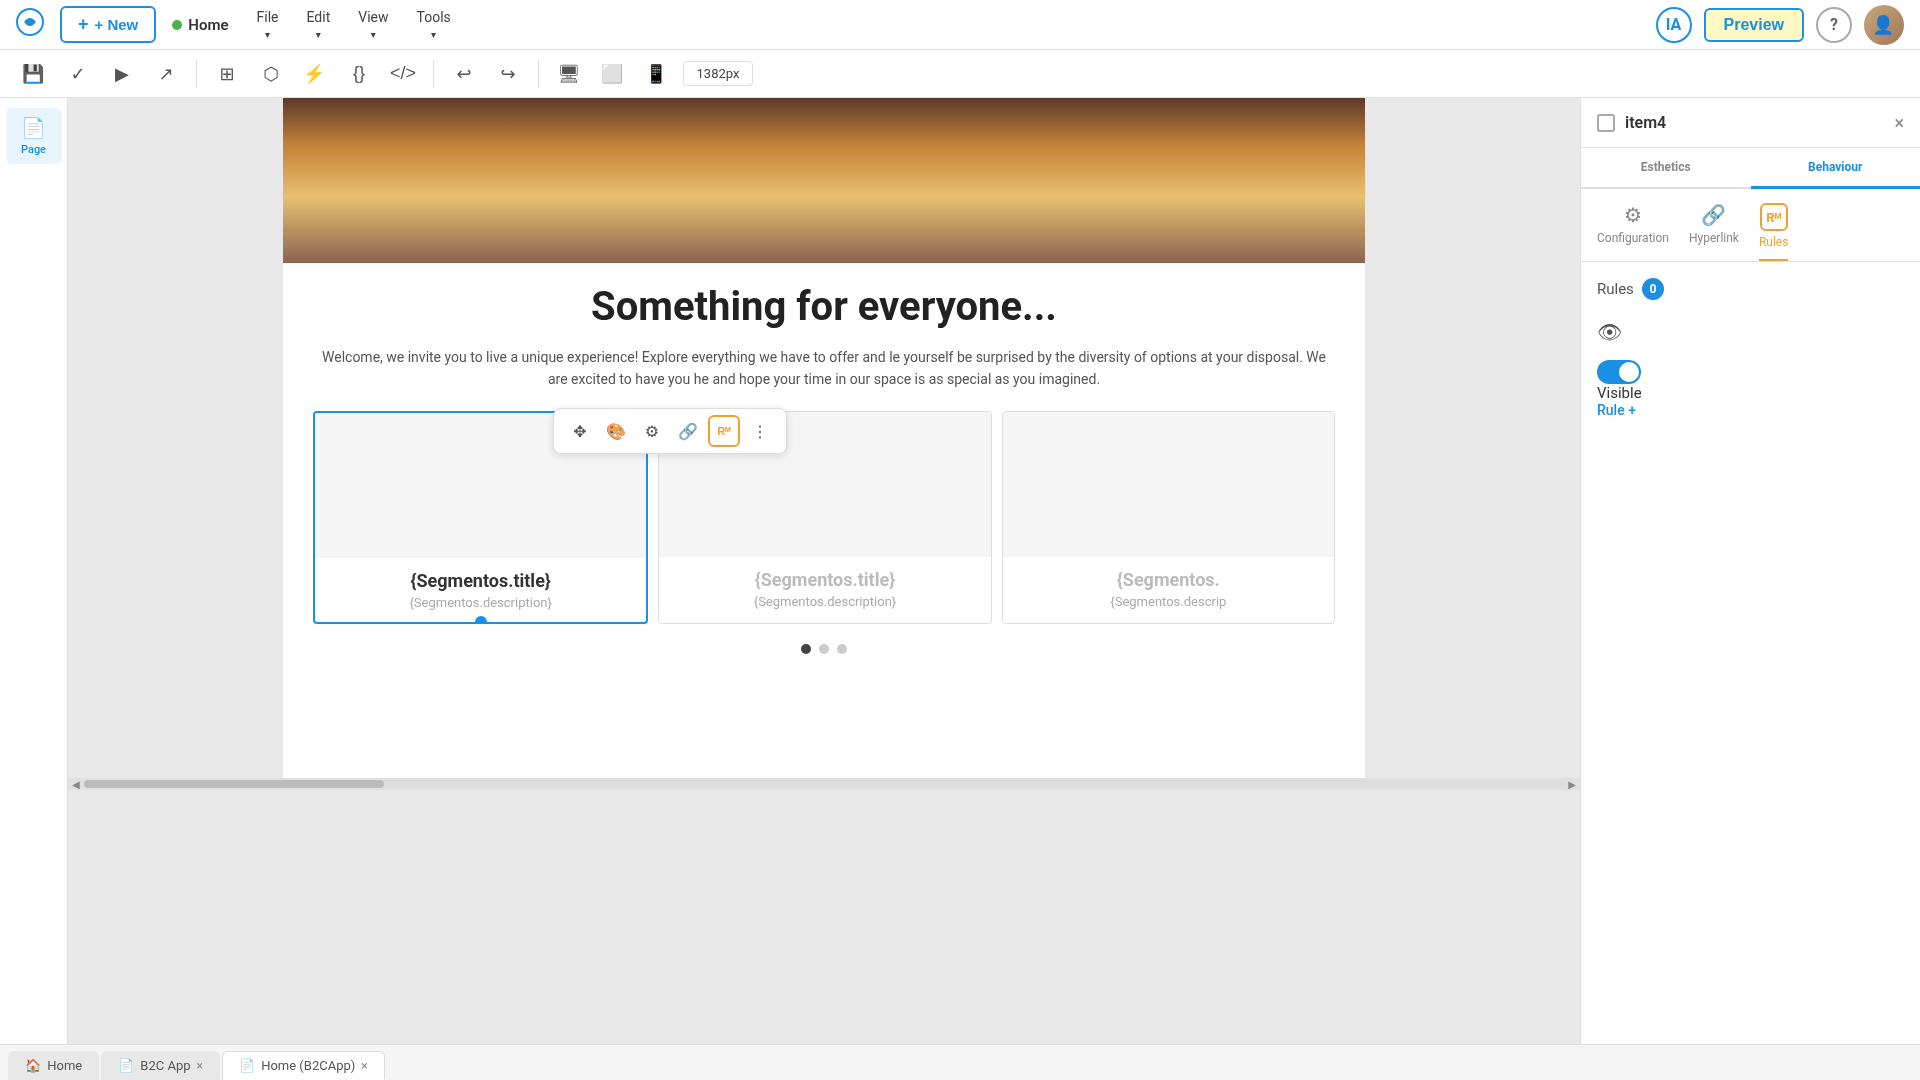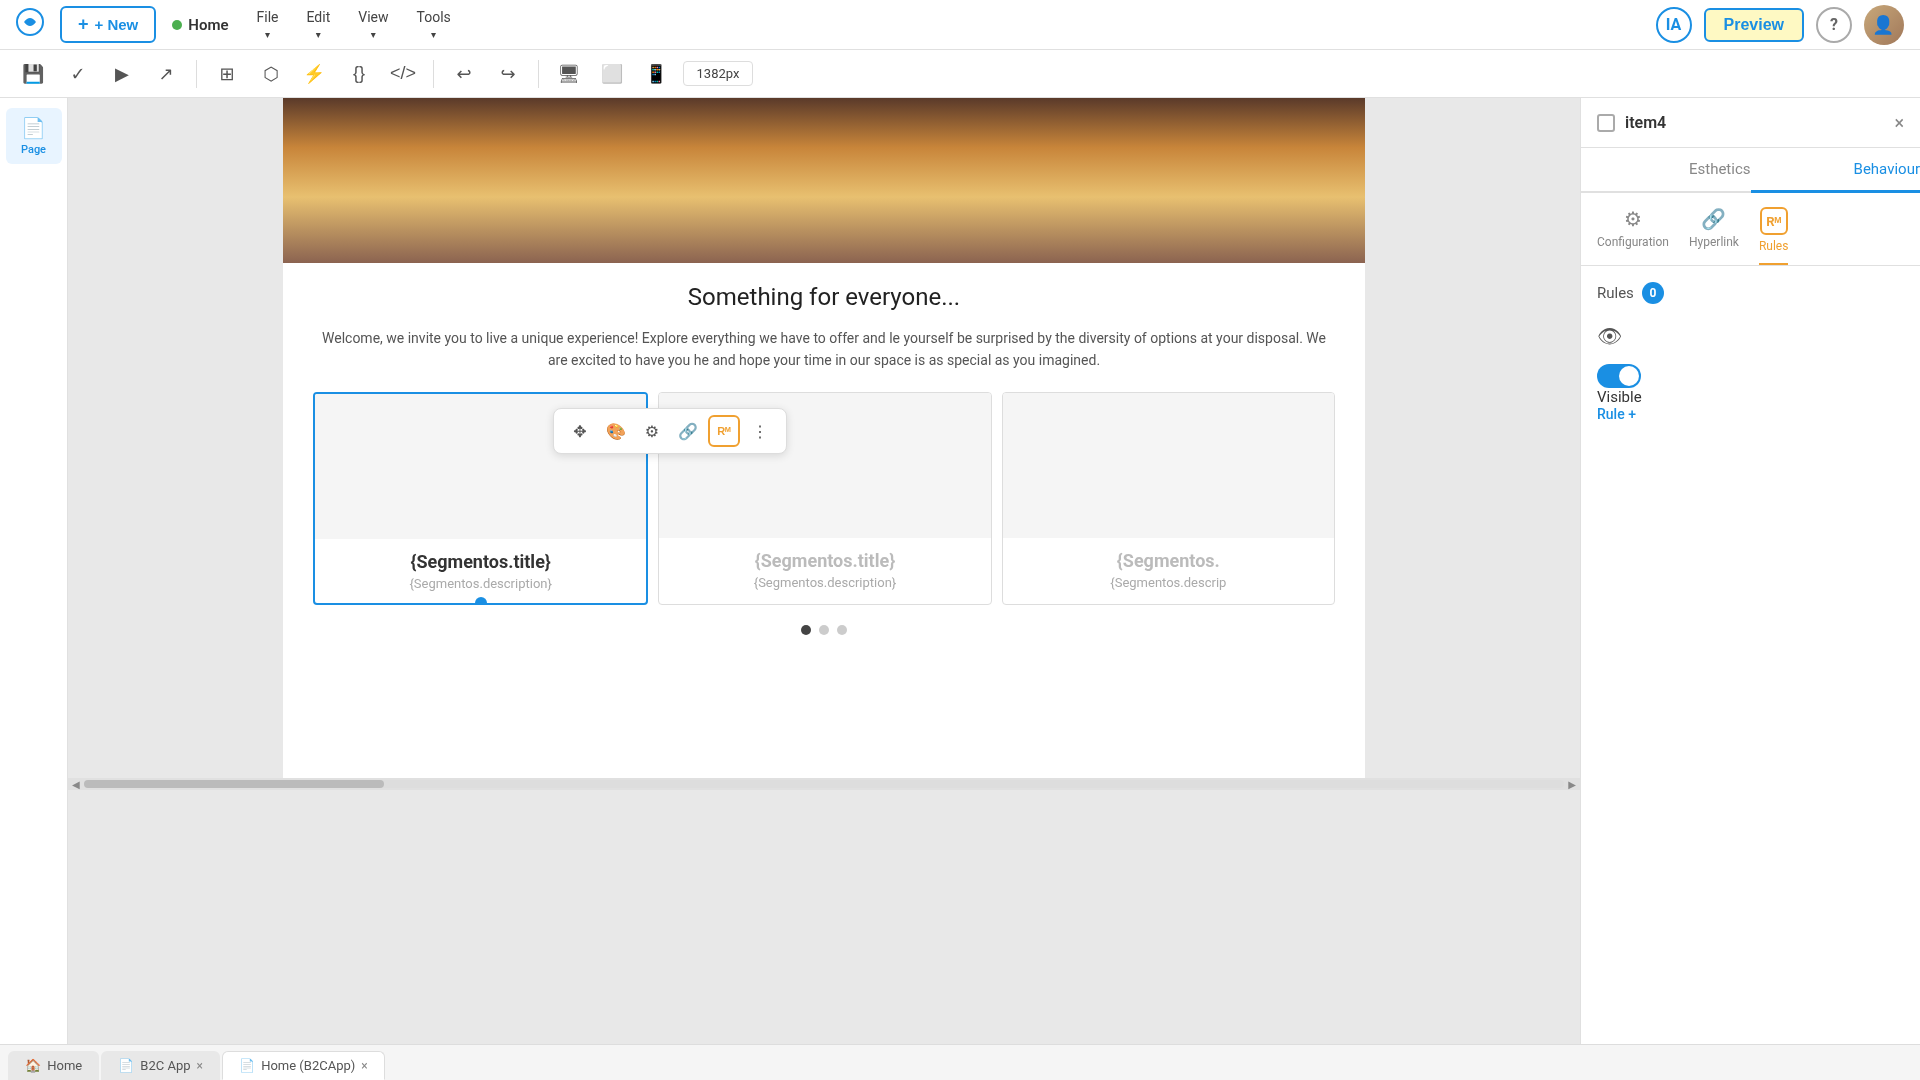--- a/index.html
+++ b/index.html
@@ -97,21 +97,21 @@
     }
     .site-nav { display: flex; margin-left: auto; gap: 40px; }
     .site-nav-item { color: #fff; font-size: 14px; cursor: pointer; }
 
     .site-hero {
       background: linear-gradient(to bottom, #5a3a2a 0%, #c8853a 30%, #e8c070 60%, #8B6350 100%);
       height: 165px; position: relative;
     }
 
     .site-content { padding: 20px 30px; }
-    .site-title { text-align: center; font-size: 24px; font-weight: 400; color: #222; margin-bottom: 16px; }
+    .site-title { text-align: center; font-size: 40px; font-weight: 700; color: #222; margin-bottom: 16px; }
     .site-desc { text-align: center; font-size: 14px; color: #555; line-height: 1.6; margin-bottom: 20px; }
 
     
     .float-toolbar {
       position: absolute; top: 310px; left: 270px;
       display: flex; align-items: center; gap: 4px;
       background: #fff; border: 1px solid #ddd; border-radius: 8px;
       padding: 6px 10px; box-shadow: 0 2px 8px rgba(0,0,0,0.12); z-index: 10;
     }
     .ft-btn {
@@ -170,22 +170,22 @@
     }
     .rp-item-name { display: flex; align-items: center; gap: 10px; font-size: 16px; font-weight: 600; color: #333; }
     .rp-checkbox {
       width: 18px; height: 18px; border: 2px solid #aaa; border-radius: 3px;
     }
     .rp-close { cursor: pointer; color: #888; font-size: 18px; }
 
     
     .rp-tabs { display: flex; border-bottom: 2px solid #e0e0e0; }
     .rp-tab {
-      flex: 1; text-align: right; padding: 12px 0; font-size: 15px; cursor: pointer;
-      color: #888; font-weight: 400;
+      flex: 1; text-align: center; padding: 12px 0; font-size: 12px; cursor: pointer;
+      color: #888; font-weight: 700;
     }
     .rp-tab.active { color: #1a8fe3; border-bottom: 3px solid #1a8fe3; margin-bottom: -2px; }
 
     
     .rp-subtabs { display: flex; padding: 14px 16px 0; gap: 20px; border-bottom: 1px solid #e0e0e0; }
     .rp-subtab {
       display: flex; flex-direction: column; align-items: center; gap: 4px;
       cursor: pointer; padding-bottom: 10px; color: #888;
     }
     .rp-subtab .st-icon { font-size: 20px; }

